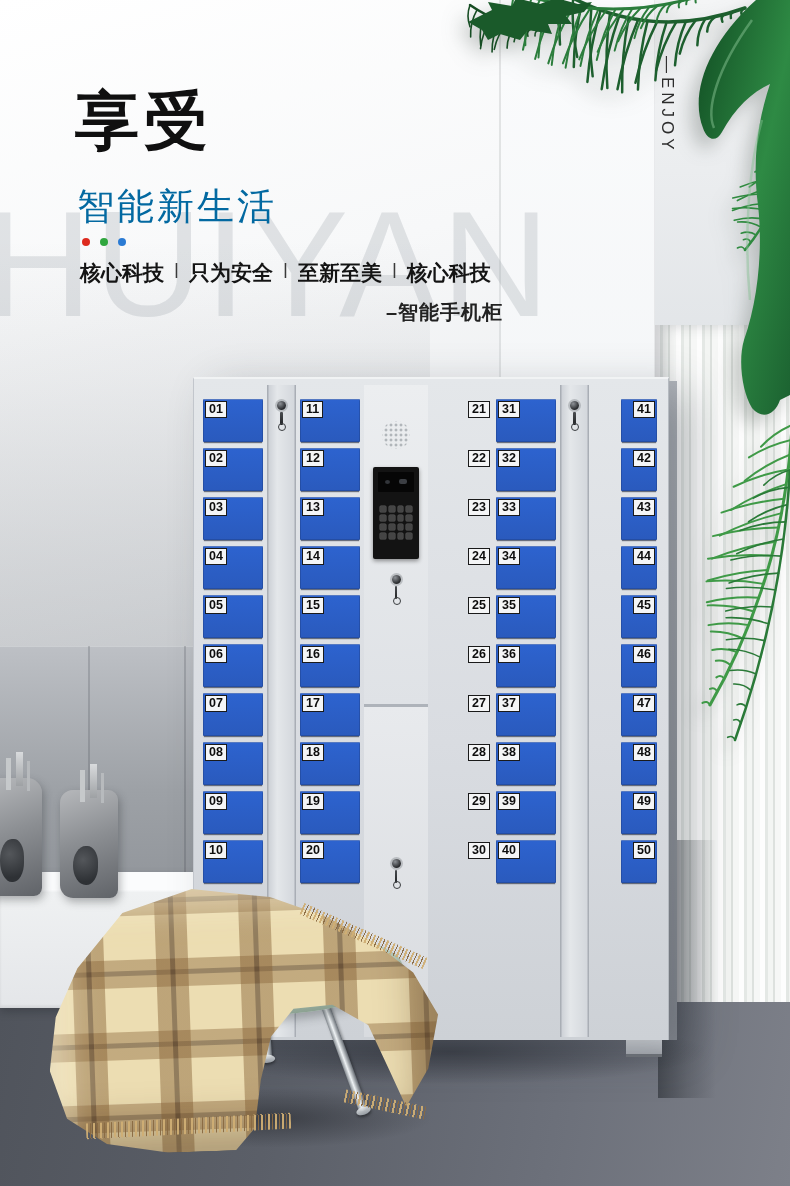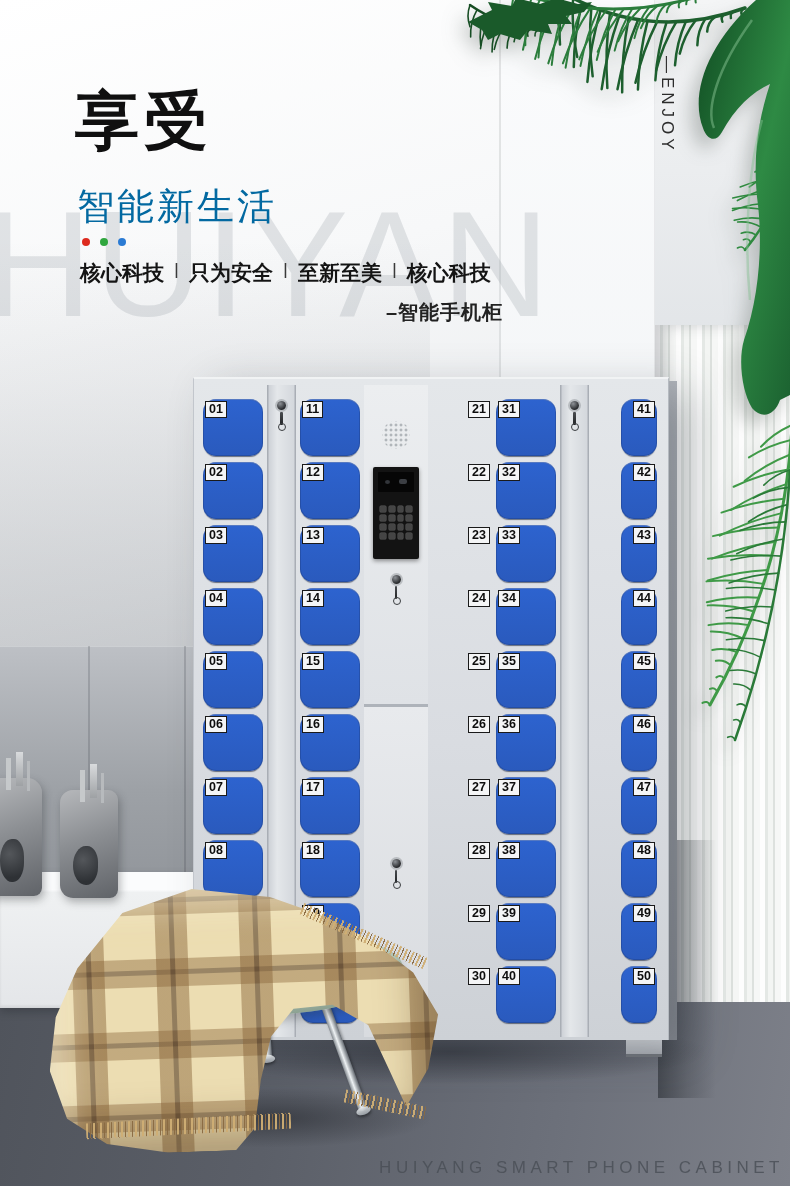--- a/index.html
+++ b/index.html
@@ -73,21 +73,21 @@
   .cabinet-side { left:669px; top:381px; width:8px; height:659px;
     background:linear-gradient(180deg,#b2b6bc,#878b92); }
   .cabinet-ground-shadow { left:198px; top:1032px; width:506px; height:52px;
     background:radial-gradient(ellipse at 50% 38%,rgba(22,25,31,.5),rgba(22,25,31,0) 72%); }
   .cabinet-foot { background:linear-gradient(#d8dbdf,#aeb2b8); border-bottom:3px solid #74787e; }
   .foot-left  { left:220px; top:1040px; width:28px; height:15px; }
   .foot-right { left:626px; top:1040px; width:36px; height:17px; }
   .cabinet-cols { display:flex; gap:4px; height:652px; }
   .col { height:100%; }
   .col.doors { padding-top:14px; display:flex; flex-direction:column; gap:6px; }
-  .door { position:relative; height:57px; border-radius:13px;
+  .door { position:relative; height:43px; border-radius:1px;
     background:linear-gradient(180deg,var(--door-blue,#2d63cf),#2a5abd);
     box-shadow:inset 0 1px 0 rgba(255,255,255,.22), inset 0 0 0 1px rgba(18,38,86,.25),
                0 2px 1px -1px rgba(8,16,40,.55); }
   .door-label { position:absolute; top:2px; min-width:17px; padding:0 3px; text-align:center;
     background:#f4f5f6; border:1px solid #1a1a1a; color:#0d0d0d;
     font-size:12.5px; line-height:15px; font-weight:bold; }
   .door-label.left { left:2px; } .door-label.right { right:2px; }
   .col.strip { background:linear-gradient(90deg,#c9cdd3,#e4e7ea 35%,#d2d6db);
     box-shadow:inset 1.5px 0 0 #a9aeb5, inset -1.5px 0 0 #a9aeb5;
     display:flex; flex-direction:column; align-items:center; }
@@ -167,21 +167,20 @@
   <div class="abs left-wall-panel">
     <div class="seam" style="left:88px"></div>
     <div class="seam" style="left:184px"></div>
   </div>
   <div class="abs curtain"></div>
   <div class="abs floor"></div>
   <div class="abs corner-shadow"></div>
   <div class="abs sideboard"></div>
   <div class="abs vase vase1"></div>
   <div class="abs vase vase2"></div>
-  <div class="abs footer-caption">HUIYANG SMART PHONE CABINET</div>
 
   <div class="abs cabinet-ground-shadow"></div>
   <div class="abs cabinet-side"></div>
   <div class="abs cabinet-foot foot-left"></div>
   <div class="abs cabinet-foot foot-right"></div>
   <div class="abs cabinet">
     <div class="cabinet-cols" id="cabinet-columns">
         <div class="col doors" style="width: 60px; flex: 0 0 60px;">
           <div class="door">
             <div class="door-label left">01</div>

